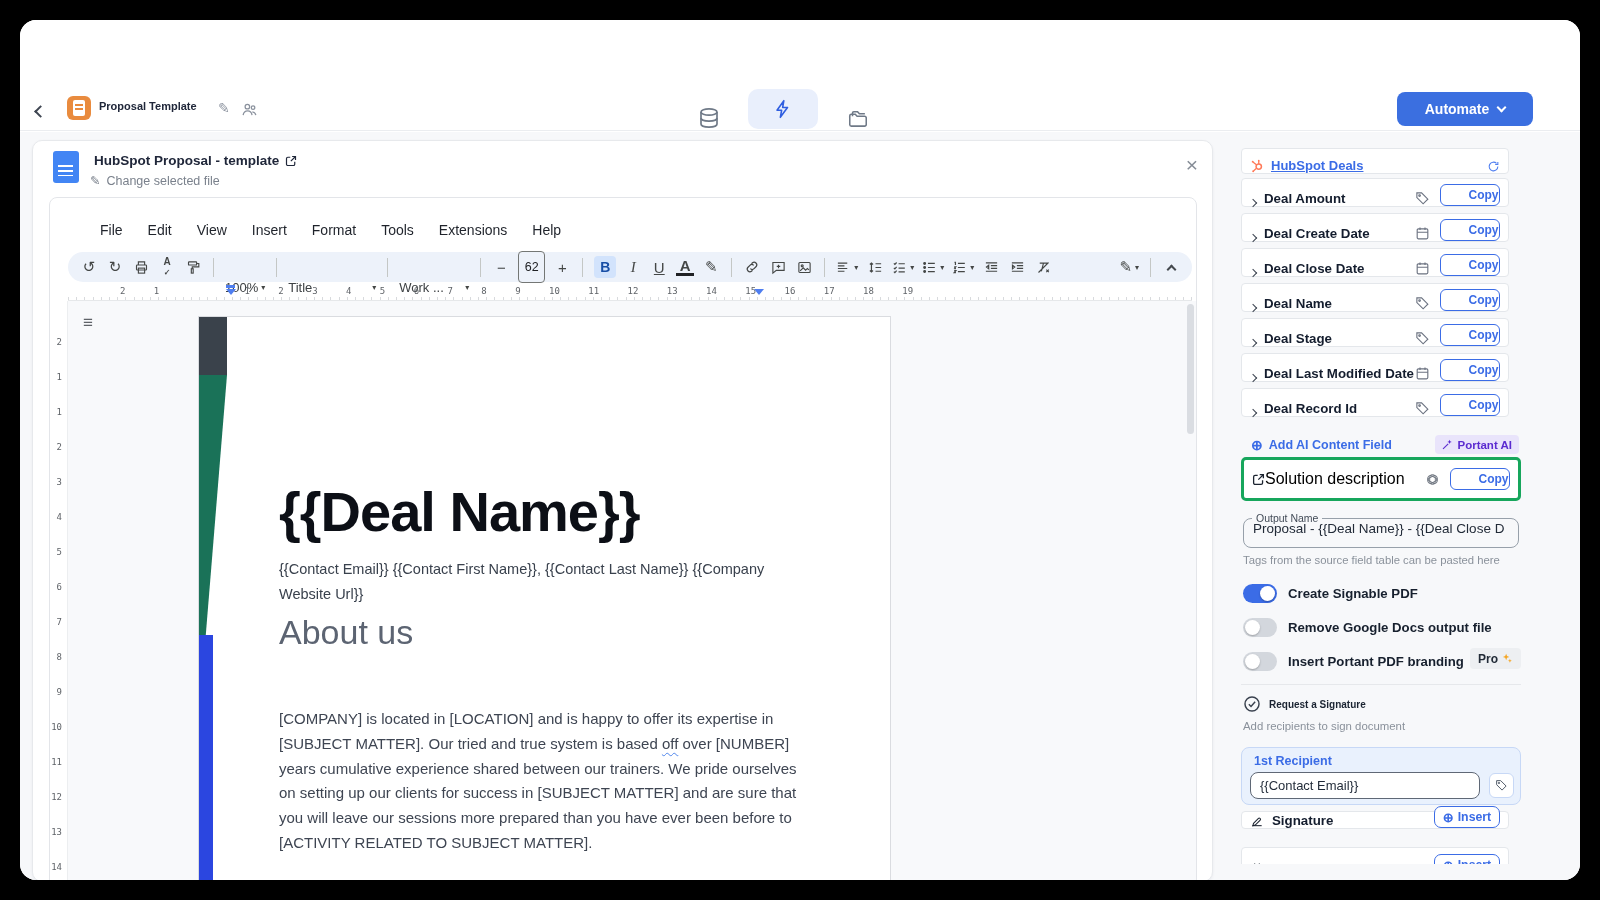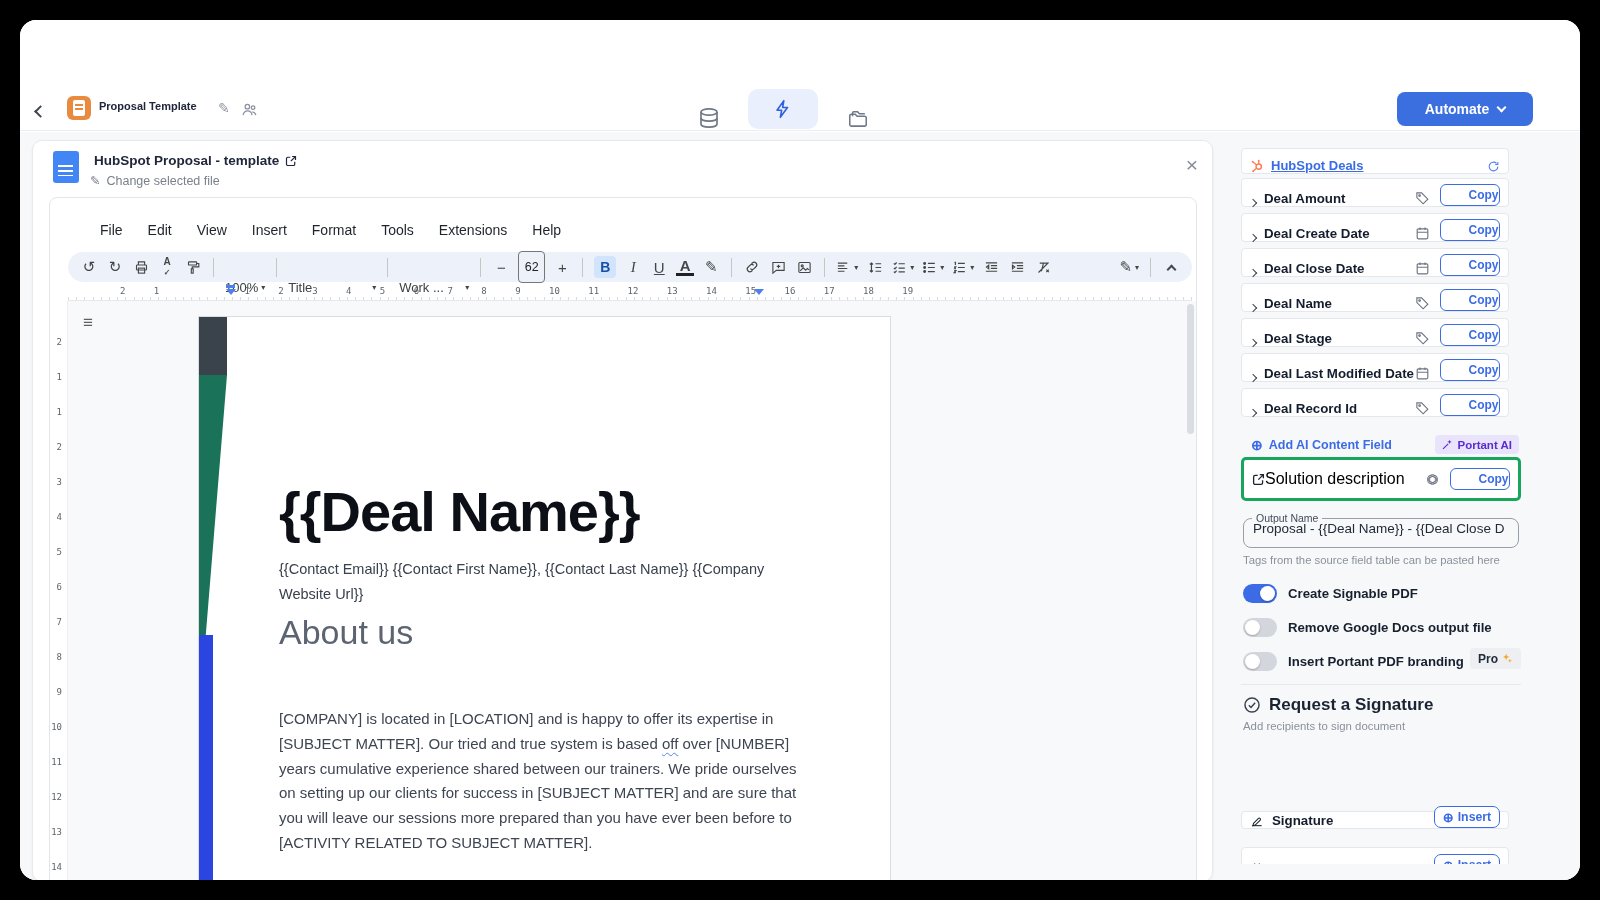--- a/index.html
+++ b/index.html
@@ -82,21 +82,21 @@
   .helper{position:absolute;left:2px;top:406px;font-size:11.3px;color:#8a919b;}
   .tglrow{position:absolute;left:2px;right:0;height:20px;display:flex;align-items:center;gap:11px;}
   .tgl{width:34px;height:19px;border-radius:10px;position:relative;cursor:pointer;flex:none;}
   .tgl.on{background:#3b6ce6;}  .tgl.off{background:#d3d7dd;}
   .tgl i{position:absolute;top:2px;width:15px;height:15px;border-radius:50%;background:#fff;box-shadow:0 1px 2px rgba(0,0,0,.25);}
   .tgl.on i{right:2px;} .tgl.off i{left:2px;}
   .tlbl{font-size:13.2px;font-weight:700;color:#17202e;}
   .pro{position:absolute;right:0;top:500px;height:21px;padding:0 8px;background:#edeff2;border-radius:4px;font-size:12px;font-weight:700;color:#222b38;
     display:flex;align-items:center;gap:4px;}
   .divider{position:absolute;left:0;right:0;top:536px;border-top:1px solid #e6e8eb;}
-  .req-title{position:absolute;left:2px;top:547px;display:flex;align-items:center;gap:8px;font-size:17px;font-weight:700;color:#1b2432;}
+  .req-title{position:absolute;left:2px;top:547px;display:flex;align-items:center;gap:8px;font-size:10px;font-weight:700;color:#1b2432;}
   .req-sub{position:absolute;left:2px;top:572px;font-size:11.4px;color:#8a919b;}
   .recip{position:absolute;left:0;right:0;top:599px;height:58px;background:#e9f1fd;border:1px solid #c7d8f6;border-radius:8px;}
   .recip .rlbl{position:absolute;left:12px;top:6px;font-size:12.5px;font-weight:700;color:#3b6ce6;}
   .recip input{position:absolute;left:8px;top:24px;width:230px;height:27px;background:#fff;border:1.4px solid #5f6876;border-radius:8px;
     font-size:13px;color:#1f2937;padding:0 9px;font-family:inherit;}
   .tagbtn{position:absolute;right:6px;top:25px;width:25px;height:25px;background:#fff;border:1px solid #c7d8f6;border-radius:6px;
     display:flex;align-items:center;justify-content:center;color:#505a68;cursor:pointer;}
   .insbtn{margin-left:auto;width:66px;height:22px;border:1.6px solid #3b6ce6;border-radius:7px;background:#fff;color:#3b6ce6;
     font-size:12.3px;font-weight:700;display:flex;align-items:center;justify-content:center;gap:4px;cursor:pointer;font-family:inherit;}
   .plusg{font-size:13px;line-height:1;}
@@ -560,20 +560,30 @@
       <div class="req-title">
         <svg width="18" height="18" viewBox="0 0 20 20" fill="none" stroke="#39414e" stroke-width="1.6">
               <circle cx="10" cy="10" r="7.8"></circle>
               <path d="M6.5 10.3l2.4 2.4 4.6-5.2"></path>
             </svg>
         <span>Request a Signature</span>
       </div>
       <span class="tgl on abs" style="right:0;top:556px"></span>
       <div class="req-sub">Add recipients to sign document</div>
 
+      <div class="recip">
+        <span class="rlbl">1st Recipient</span>
+        <input value="{{Contact Email}}" style="">
+        <span class="tagbtn">
+          <svg width="13" height="13" viewBox="0 0 24 24" fill="none" stroke="currentColor" stroke-width="1.8">
+                <path d="M3 3h7.5l10 10-7.5 7.5-10-10z"></path>
+                <circle cx="7.3" cy="7.3" r="1.3"></circle>
+              </svg>
+        </span>
+      </div>
 
       <div class="srow" style="top:663px;height:18px">
         <svg width="14" height="14" viewBox="0 0 24 24" fill="none" stroke="#1b2330" stroke-width="1.8">
               <path d="M4 20h16"></path>
               <path d="M6 16l8.5-8.5a1.8 1.8 0 012.5 0l.5.5a1.8 1.8 0 010 2.5L9 19l-4 1z"></path>
             </svg>
         <span class="lbl">Signature</span>
         <button class="insbtn">
               <span class="plusg">⊕</span>
               <span>Insert</span>

